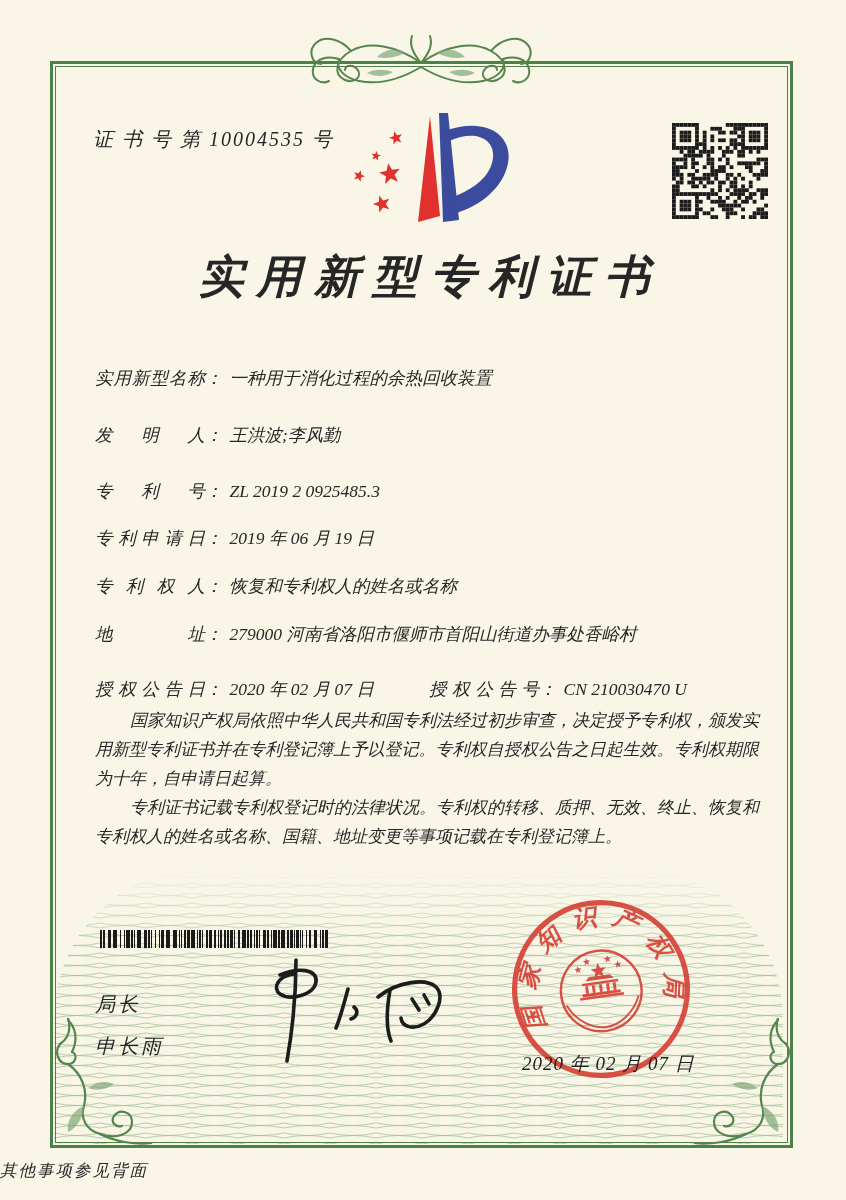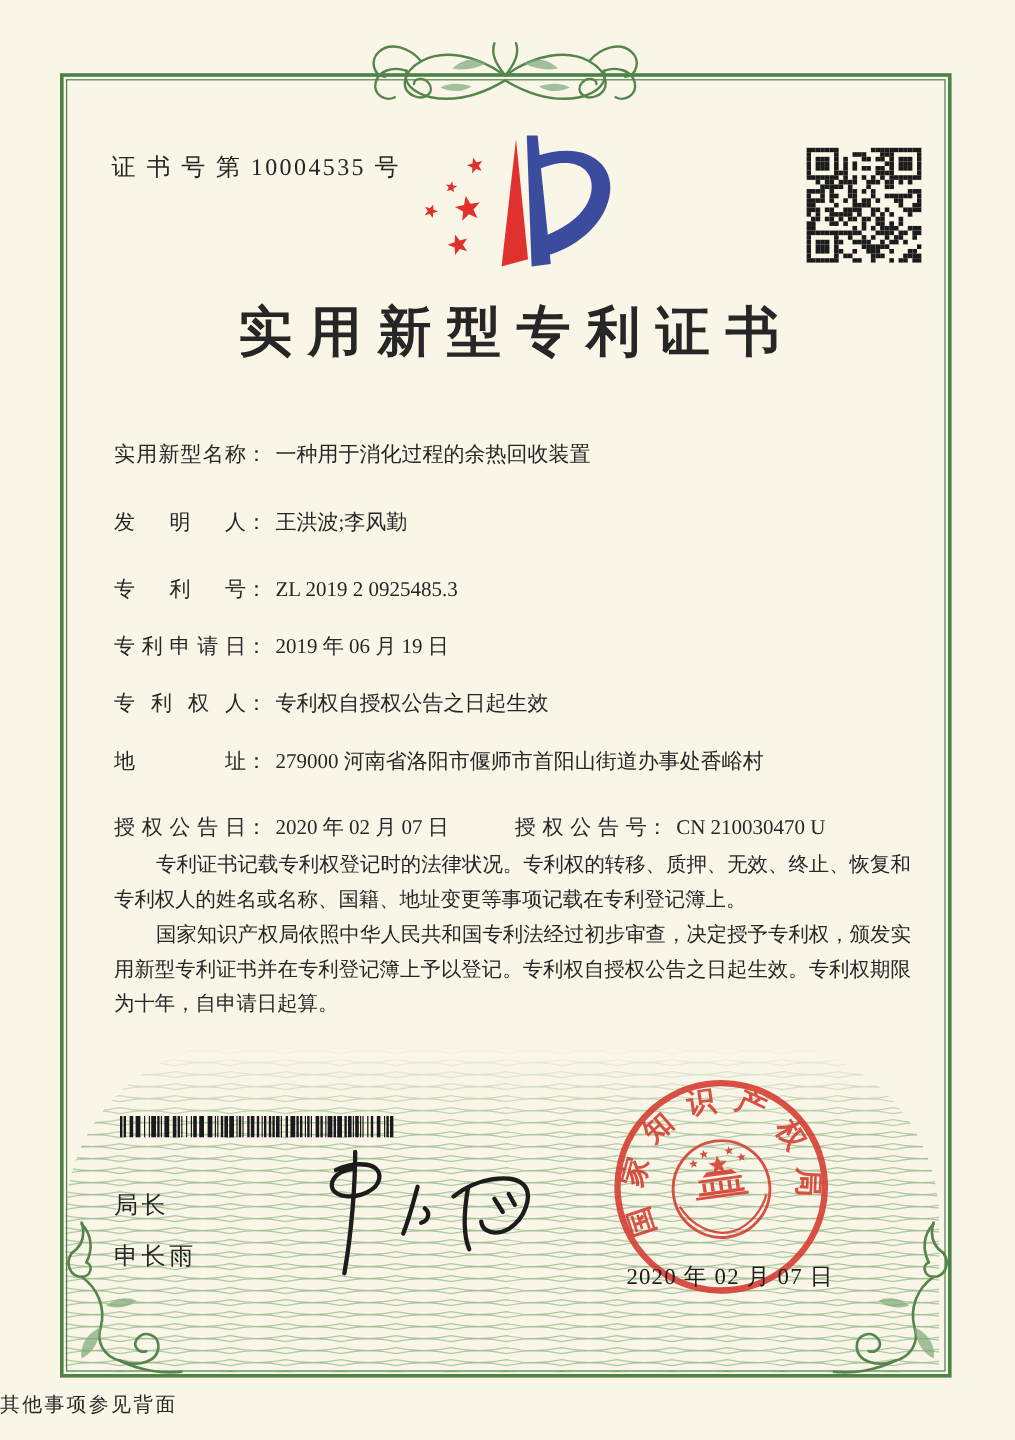--- a/index.html
+++ b/index.html
@@ -7,21 +7,21 @@
     --frame:#4c8148;
     --orn:#55854d;
     --guil:#9dbd94;
     --seal:#d53a2f;
     --ink:#262626;
   }
   html,body{margin:0;padding:0;background:#e8e4d4;}
   .page{
     position:relative;width:846px;height:1200px;margin:0 auto;
     background:var(--paper);overflow:hidden;
-    font-family:"Liberation Serif","DejaVu Serif",serif;color:var(--ink);
+    font-family:"Liberation Serif","DejaVu Serif",serif;color:var(--ink);font-style:italic;
   }
   .frame{position:absolute;left:50px;top:61px;width:737px;height:1081px;border:3px solid var(--frame);}
   .frame-inner{position:absolute;left:2px;top:2px;right:2px;bottom:2px;border:1px solid var(--frame);}
   .cert-no{position:absolute;left:93px;top:126px;font-size:20px;letter-spacing:2px;white-space:nowrap;}
   .logo{position:absolute;left:338px;top:110px;width:182px;height:128px;}
   .qr{position:absolute;left:672px;top:123px;width:96px;height:96px;}
   .title{
     position:absolute;left:50px;top:247px;width:743px;text-align:center;
     font-size:45px;font-weight:700;letter-spacing:13px;padding-left:18px;box-sizing:border-box;
     white-space:nowrap;
@@ -511,36 +511,36 @@
   <div class="row" style="top:366px">
     <span class="f-label">实用新型名称</span><span class="f-colon">：</span><span class="f-value">一种用于消化过程的余热回收装置</span>
   </div>
   <div class="row" style="top:479px">
     <span class="f-label">专利号</span><span class="f-colon">：</span><span class="f-value">ZL 2019 2 0925485.3</span>
   </div>
   <div class="row" style="top:526px">
     <span class="f-label">专利申请日</span><span class="f-colon">：</span><span class="f-value">2019 年 06 月 19 日</span>
   </div>
   <div class="row" style="top:574px">
-    <span class="f-label">专利权人</span><span class="f-colon">：</span><span class="f-value">专利权自授权公告之日起生效</span>
+    <span class="f-label">专利权人</span><span class="f-colon">：</span><span class="f-value">恢复和专利权人的姓名或名称</span>
   </div>
   <div class="row" style="top:622px">
     <span class="f-label">地址</span><span class="f-colon">：</span><span class="f-value">279000 河南省洛阳市偃师市首阳山街道办事处香峪村</span>
   </div>
 
   <div class="row" style="top:677px">
     <span class="f-label">授权公告日</span><span class="f-colon">：</span><span class="f-value">2020 年 02 月 07 日</span>
   </div>
   <div class="grant-no">
     <span class="f-label">授权公告号</span><span class="f-colon">：</span><span class="f-value">CN 210030470 U</span>
   </div>
 
   <div class="paras">
+    <p>国家知识产权局依照中华人民共和国专利法经过初步审查，决定授予专利权，颁发实用新型专利证书并在专利登记簿上予以登记。专利权自授权公告之日起生效。专利权期限为十年，自申请日起算。</p>
     <p>专利证书记载专利权登记时的法律状况。专利权的转移、质押、无效、终止、恢复和专利权人的姓名或名称、国籍、地址变更等事项记载在专利登记簿上。</p>
-    <p>国家知识产权局依照中华人民共和国专利法经过初步审查，决定授予专利权，颁发实用新型专利证书并在专利登记簿上予以登记。专利权自授权公告之日起生效。专利权期限为十年，自申请日起算。</p>
   </div>
 
   <svg class="barcode" id="barcode" viewBox="0 0 228 18">
       <rect x="0" y="0" width="2" height="18" fill="#1a1a1a"></rect>
       <rect x="3" y="0" width="2" height="18" fill="#1a1a1a"></rect>
       <rect x="8" y="0" width="3" height="18" fill="#1a1a1a"></rect>
       <rect x="13" y="0" width="4" height="18" fill="#1a1a1a"></rect>
       <rect x="20" y="0" width="1" height="18" fill="#1a1a1a"></rect>
       <rect x="24" y="0" width="1" height="18" fill="#1a1a1a"></rect>
       <rect x="26" y="0" width="4" height="18" fill="#1a1a1a"></rect>

